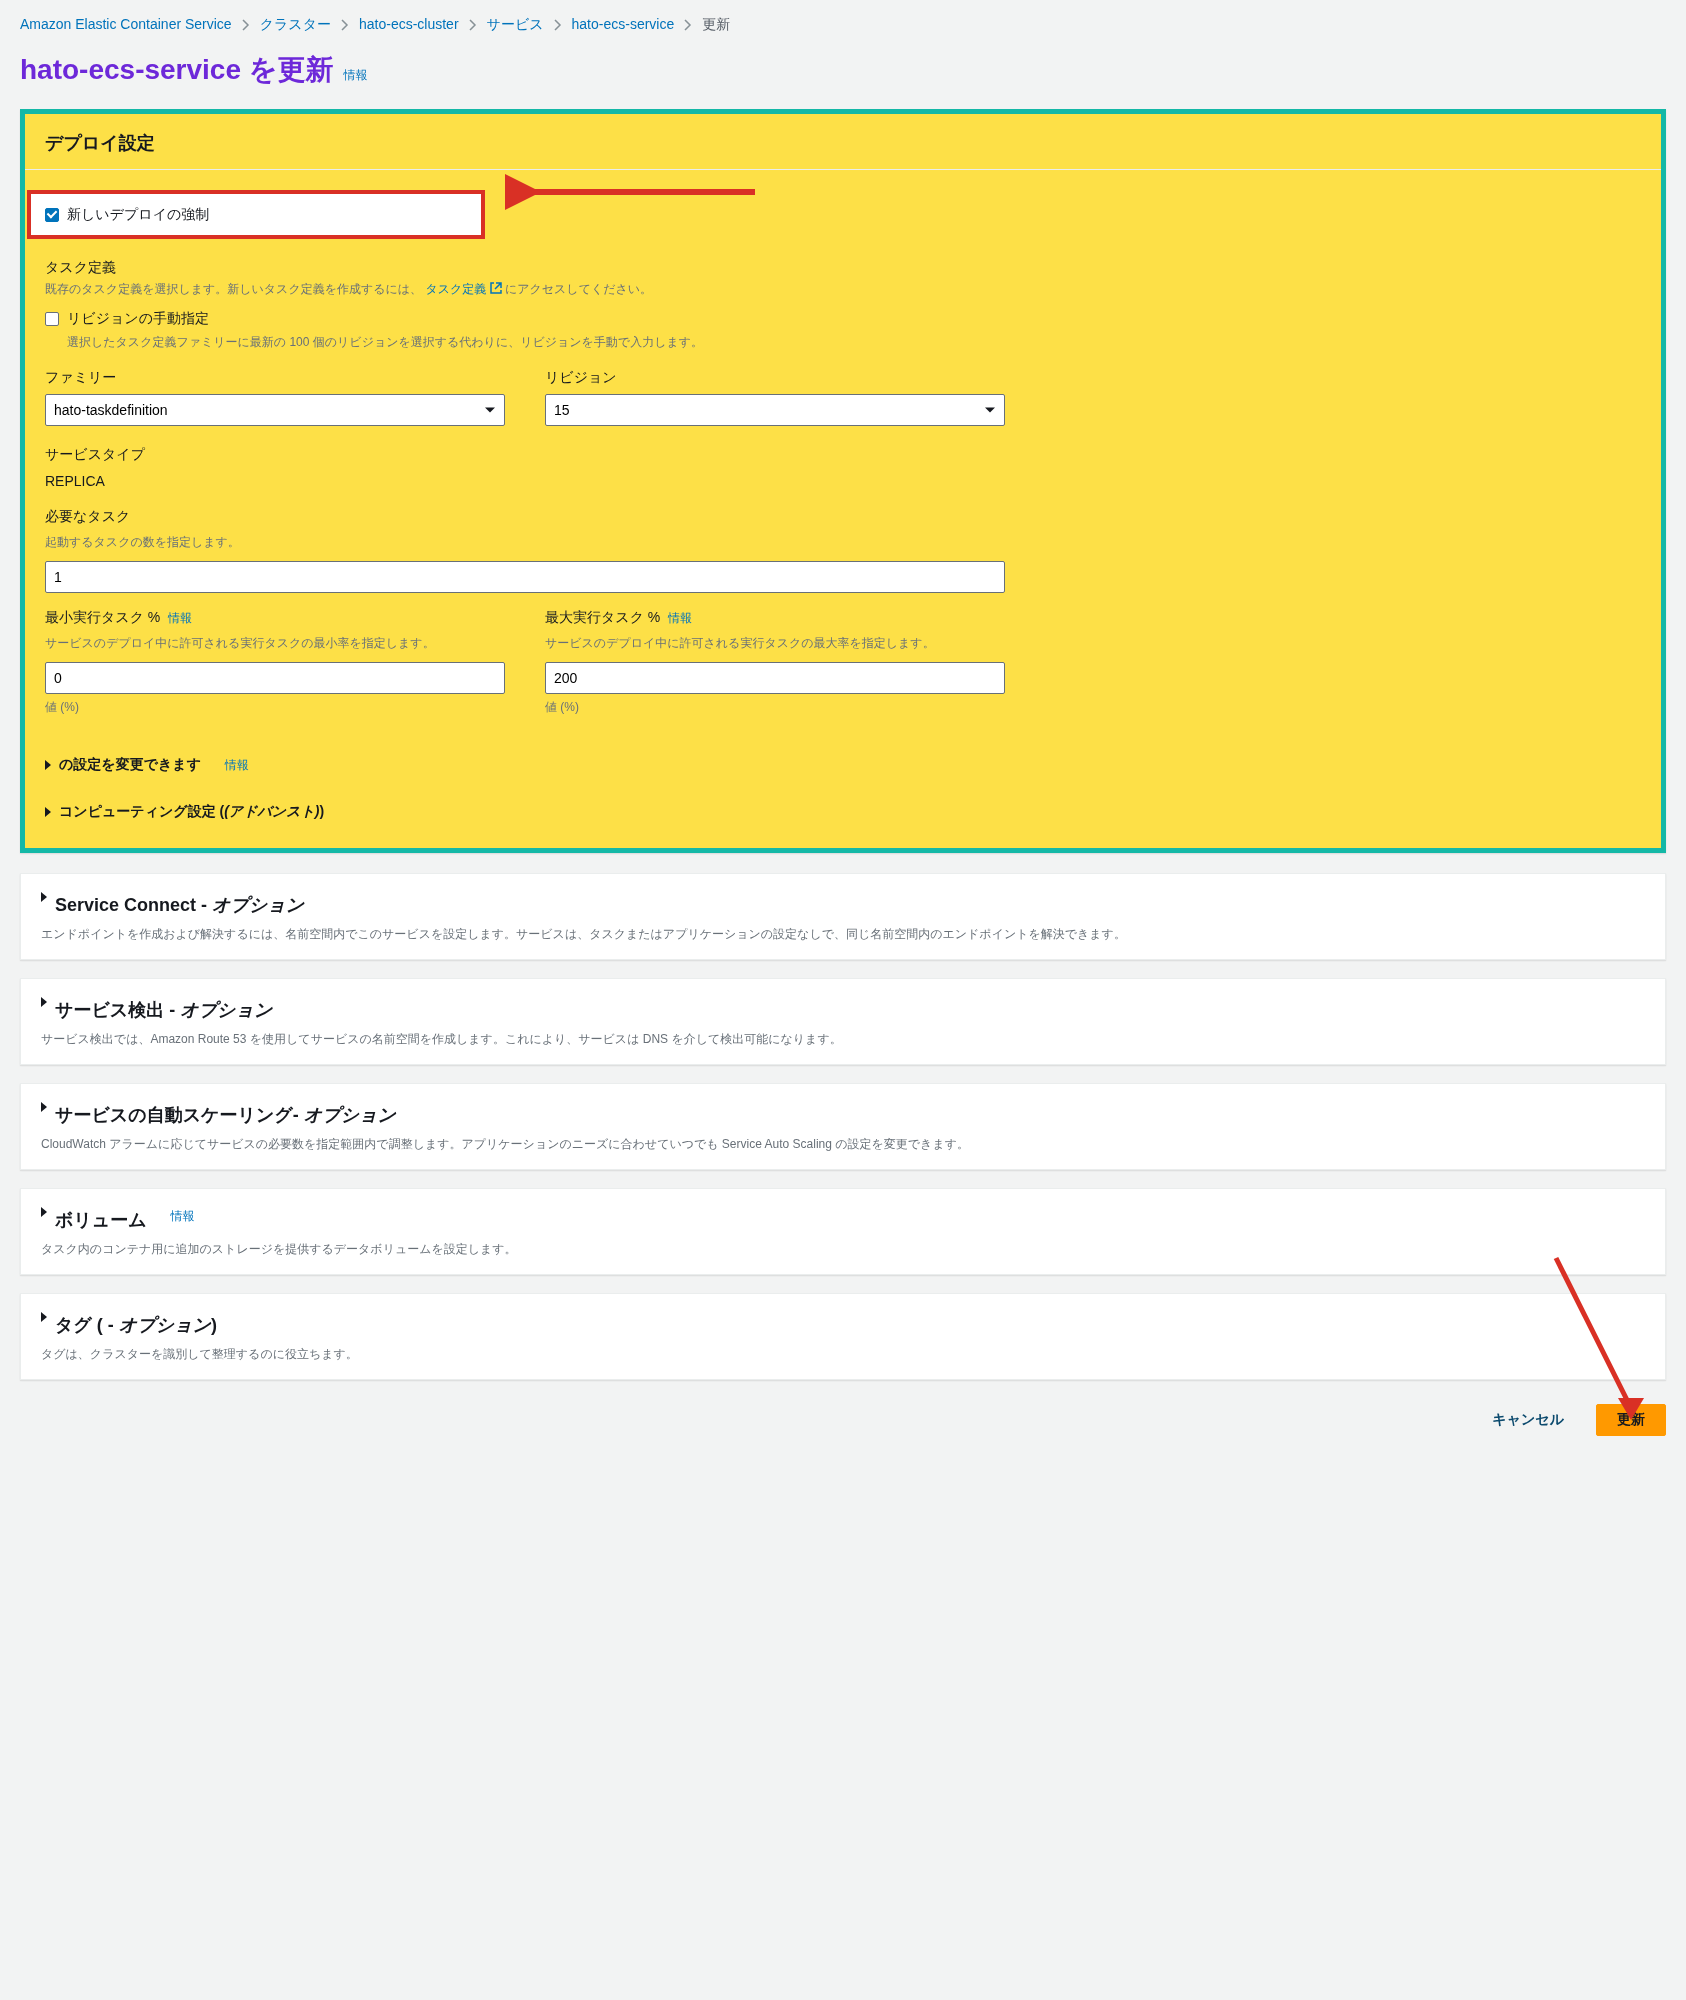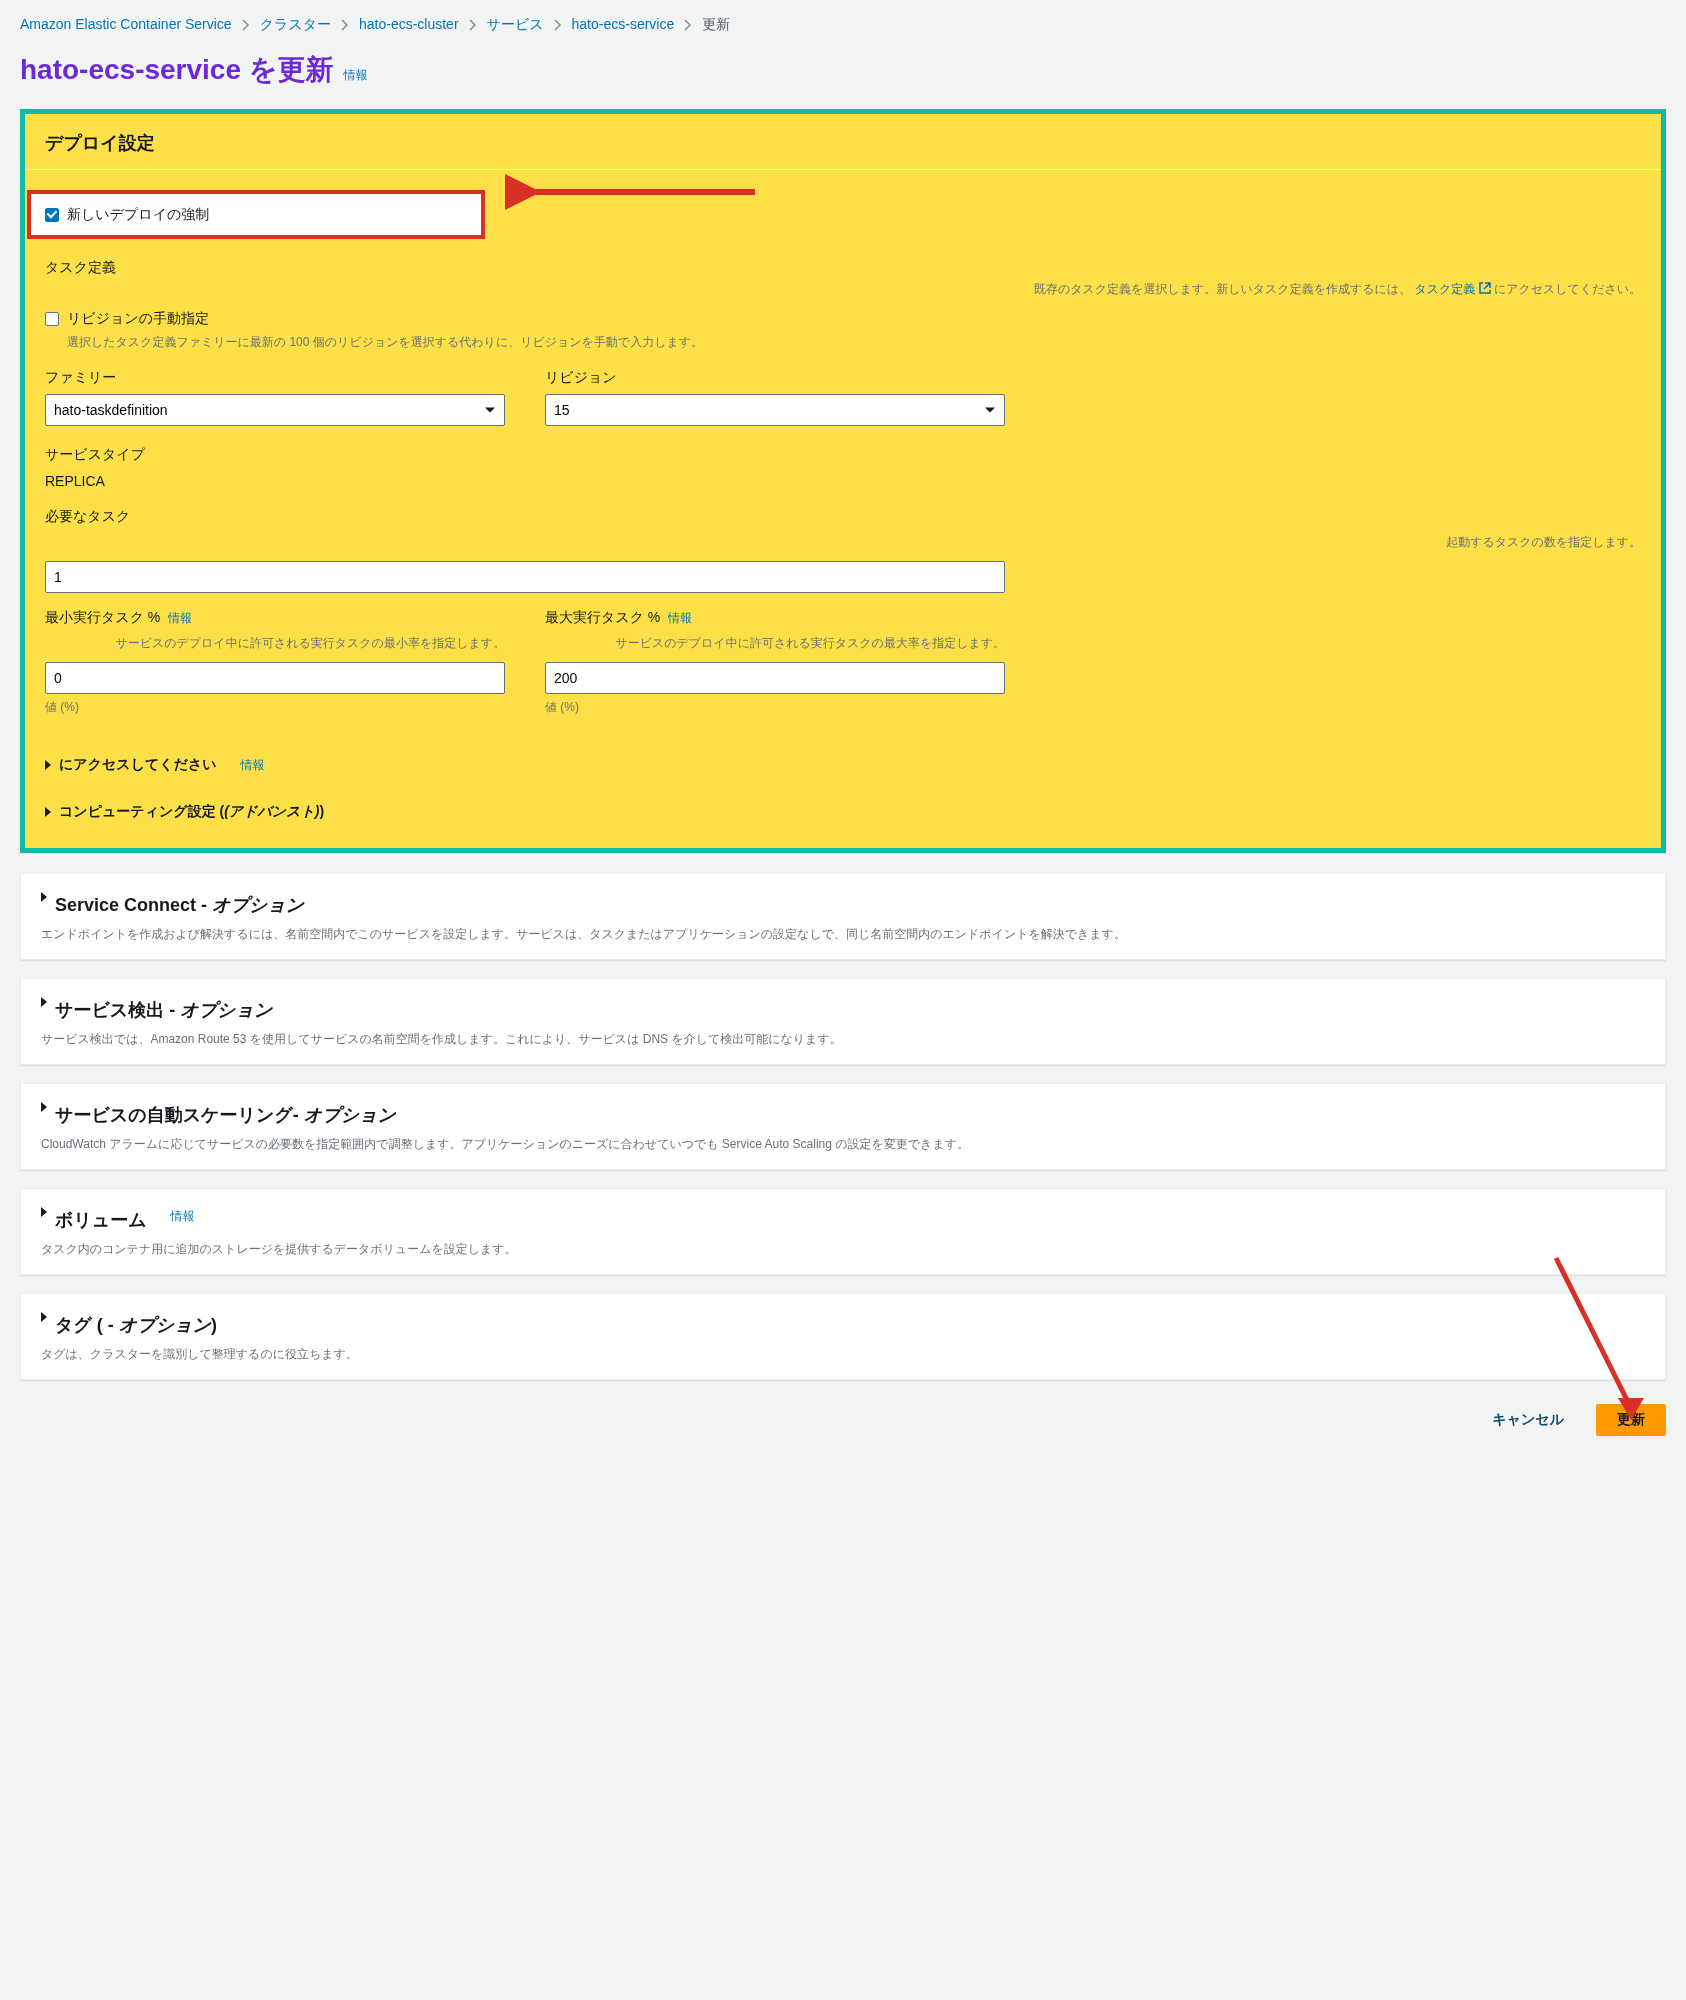--- a/index.html
+++ b/index.html
@@ -113,21 +113,20 @@
     }
     .field-group-header {
       font-size: 14px;
       color: #16191f;
       margin-bottom: 2px;
     }
     .field-group-desc {
       font-size: 12px;
       color: #687078;
       margin-bottom: 10px;
-      text-align: right;
     }
     .field-group-desc a {
       color: #0073bb;
       text-decoration: none;
     }
     .external-icon {
       display: inline-block;
       width: 12px;
       height: 12px;
       vertical-align: -1px;
@@ -432,21 +431,21 @@
             <div class="field-group-desc">サービスのデプロイ中に許可される実行タスクの最大率を指定します。</div>
             <input class="input" type="text" value="200" style="">
             <div class="hint">値 (%)</div>
           </div>
         </div>
 
         <div class="spacer-14"></div>
 
         <div class="expander-row">
           <span class="caret"></span>
-          <span>にアクセスしてください</span>&nbsp;&nbsp;<span class="info-link" style="font-weight:400;">情報</span>
+          <span>の設定を変更できます</span>&nbsp;&nbsp;<span class="info-link" style="font-weight:400;">情報</span>
         </div>
 
         <div class="spacer-14"></div>
 
         <div class="expander-row">
           <span class="caret"></span>
           <span>
             <span>コンピューティング設定 (</span><span class="italic">(アドバンスト)</span><span>)</span>
           </span>
         </div>

